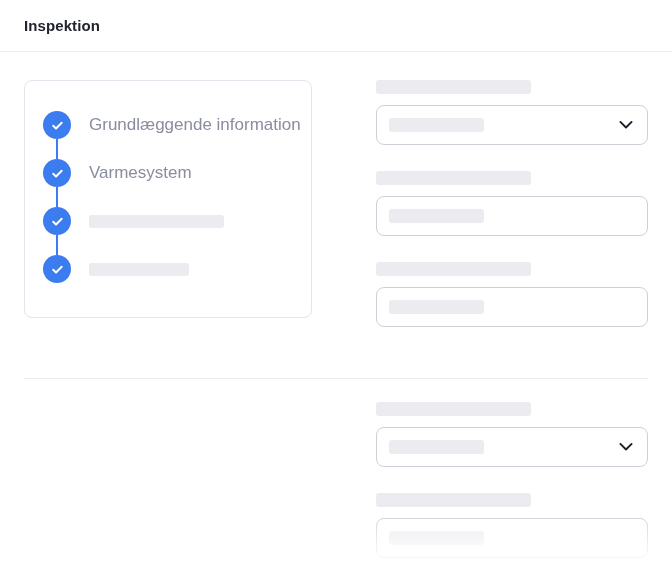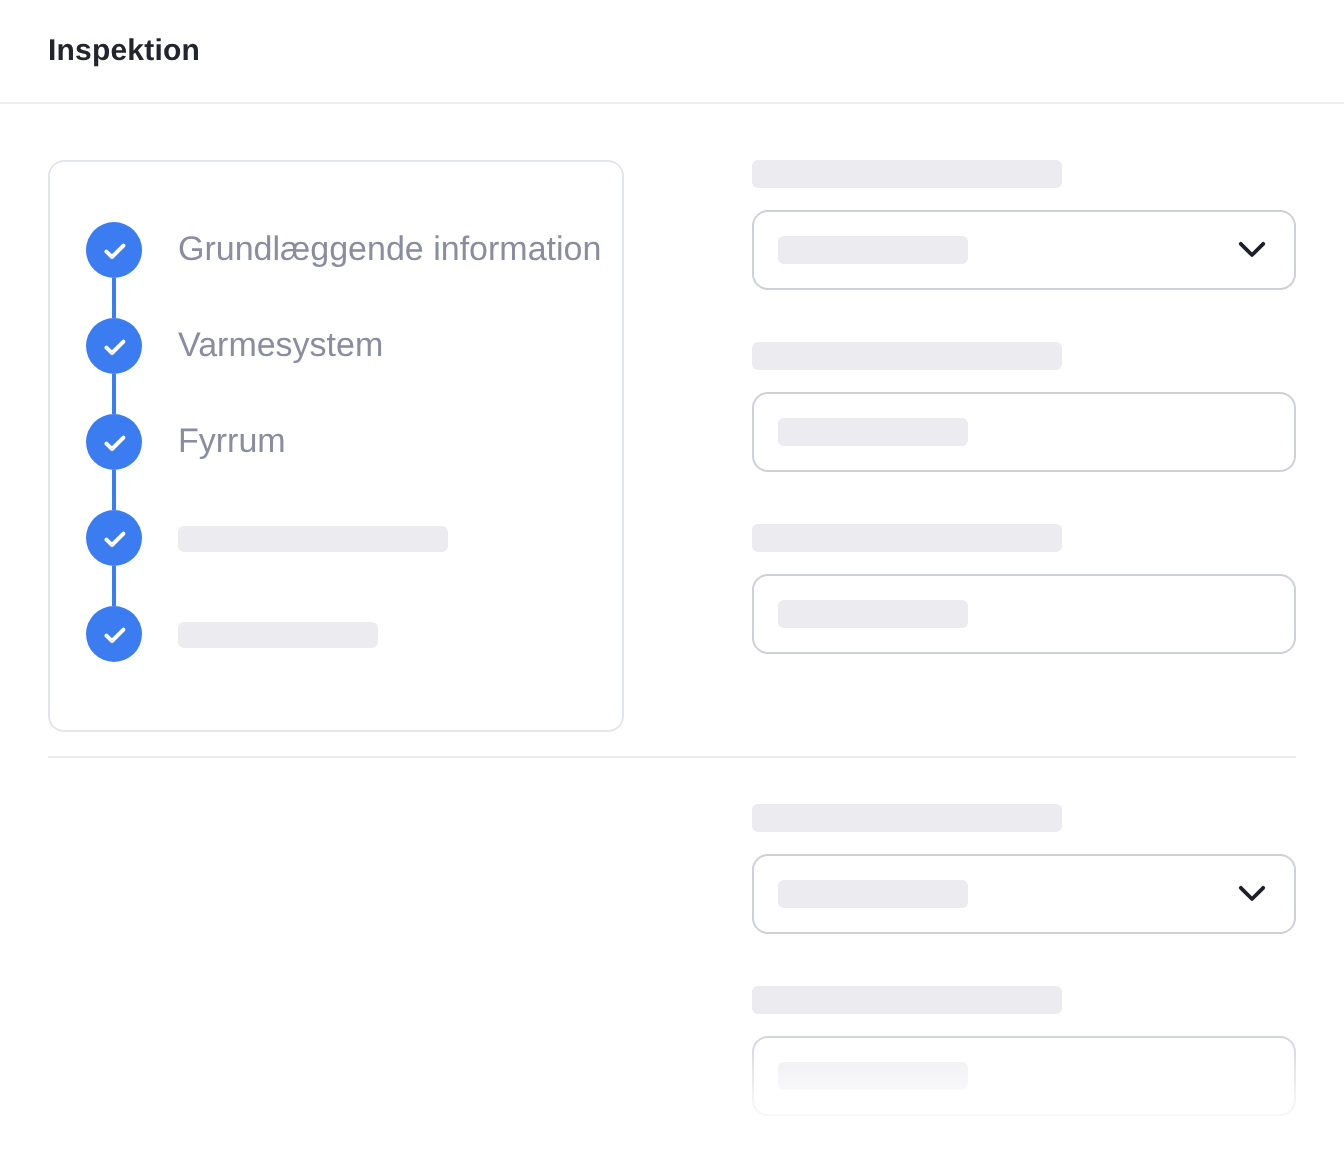--- a/index.html
+++ b/index.html
@@ -223,30 +223,20 @@
           <div class="step-marker">
             <div class="step-circle">
               <svg width="15" height="15" viewBox="0 0 16 16" aria-hidden="true">
                 <path d="M3.4 8.3 L6.4 11.2 L12.5 5.1" fill="none" stroke="#ffffff" stroke-width="2.1" stroke-linecap="round" stroke-linejoin="round"></path>
               </svg>
             </div>
           </div>
           <span class="step-label">Varmesystem</span>
         </li>
 
-        <li class="step">
-          <div class="step-marker">
-            <div class="step-circle">
-              <svg width="15" height="15" viewBox="0 0 16 16" aria-hidden="true">
-                <path d="M3.4 8.3 L6.4 11.2 L12.5 5.1" fill="none" stroke="#ffffff" stroke-width="2.1" stroke-linecap="round" stroke-linejoin="round"></path>
-              </svg>
-            </div>
-          </div>
-          <span class="step-label">Fyrrum</span>
-        </li>
 
         <li class="step">
           <div class="step-marker">
             <div class="step-circle">
               <svg width="15" height="15" viewBox="0 0 16 16" aria-hidden="true">
                 <path d="M3.4 8.3 L6.4 11.2 L12.5 5.1" fill="none" stroke="#ffffff" stroke-width="2.1" stroke-linecap="round" stroke-linejoin="round"></path>
               </svg>
             </div>
           </div>
           <span class="skel step-skel" style="width:135px"></span>

